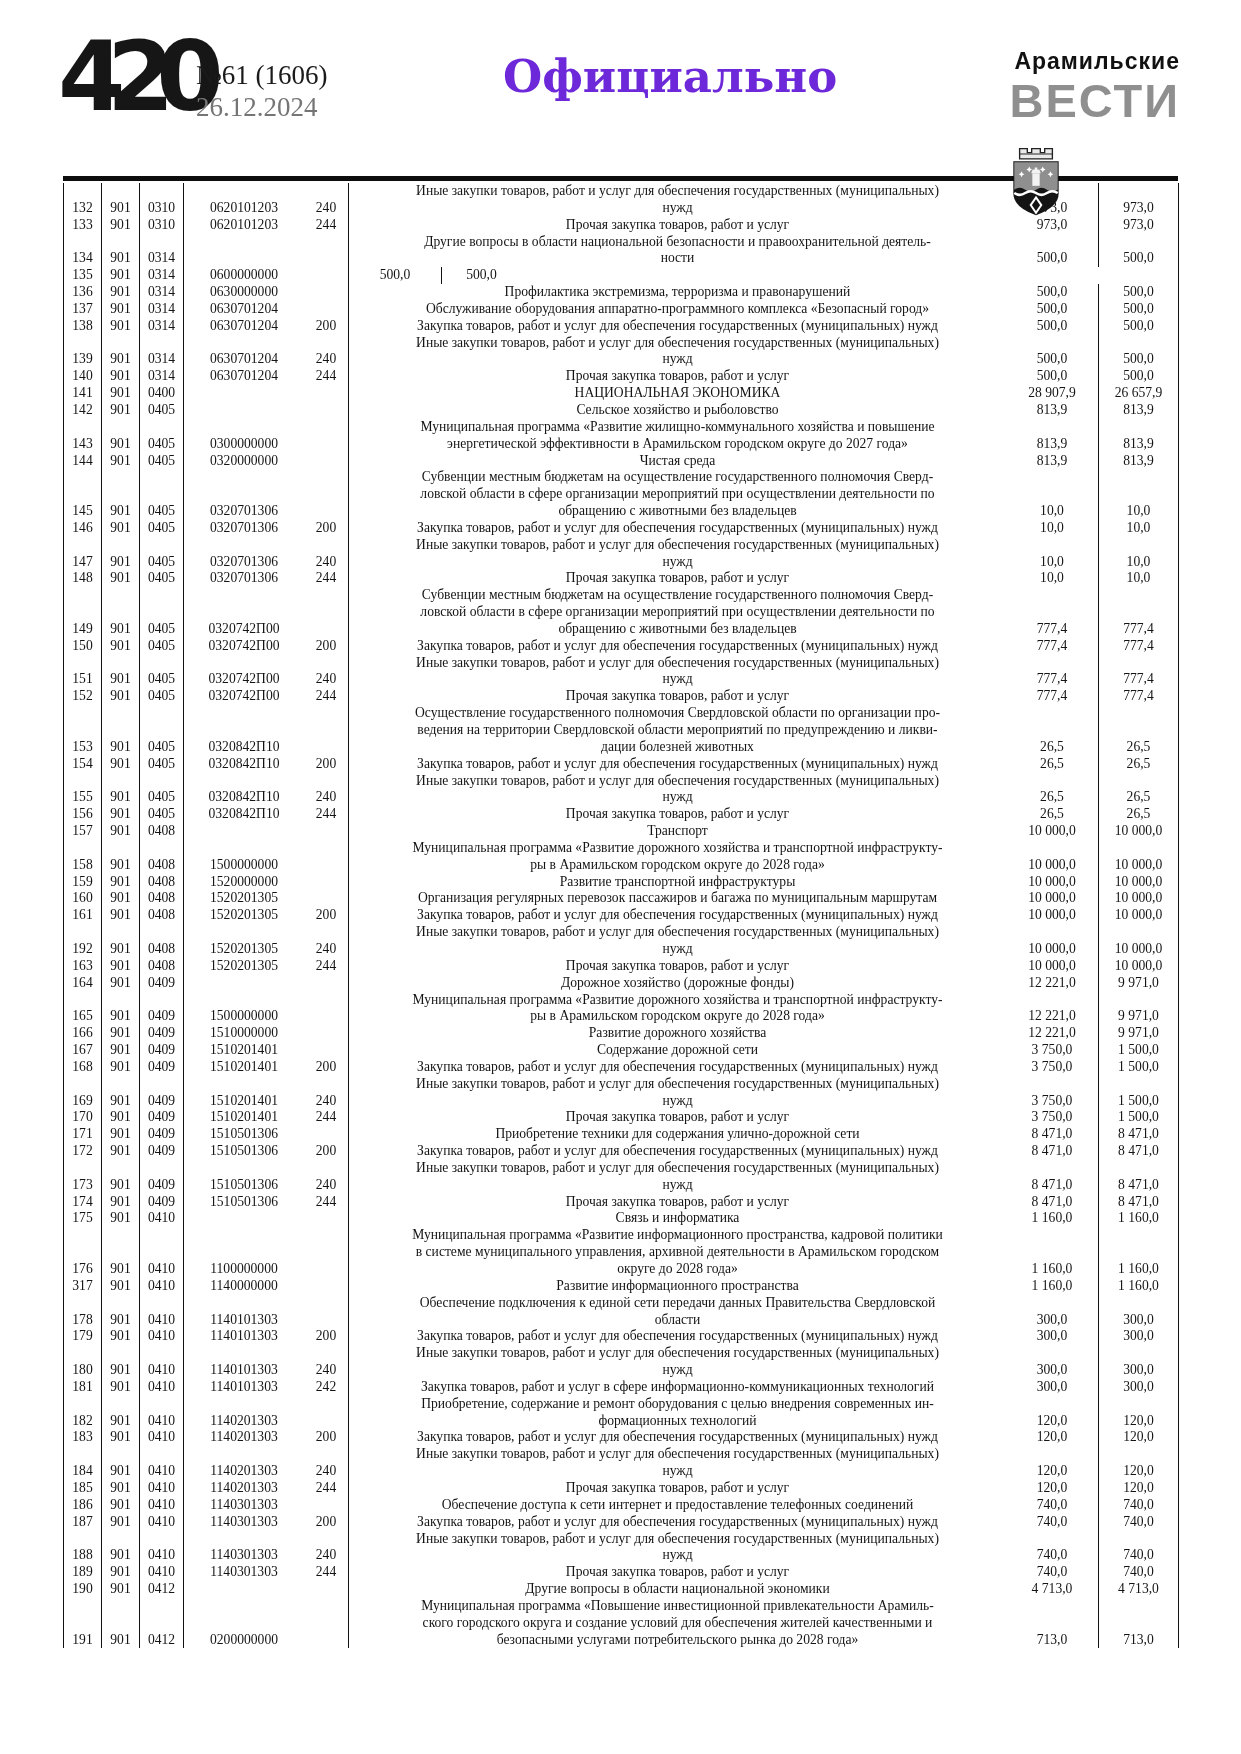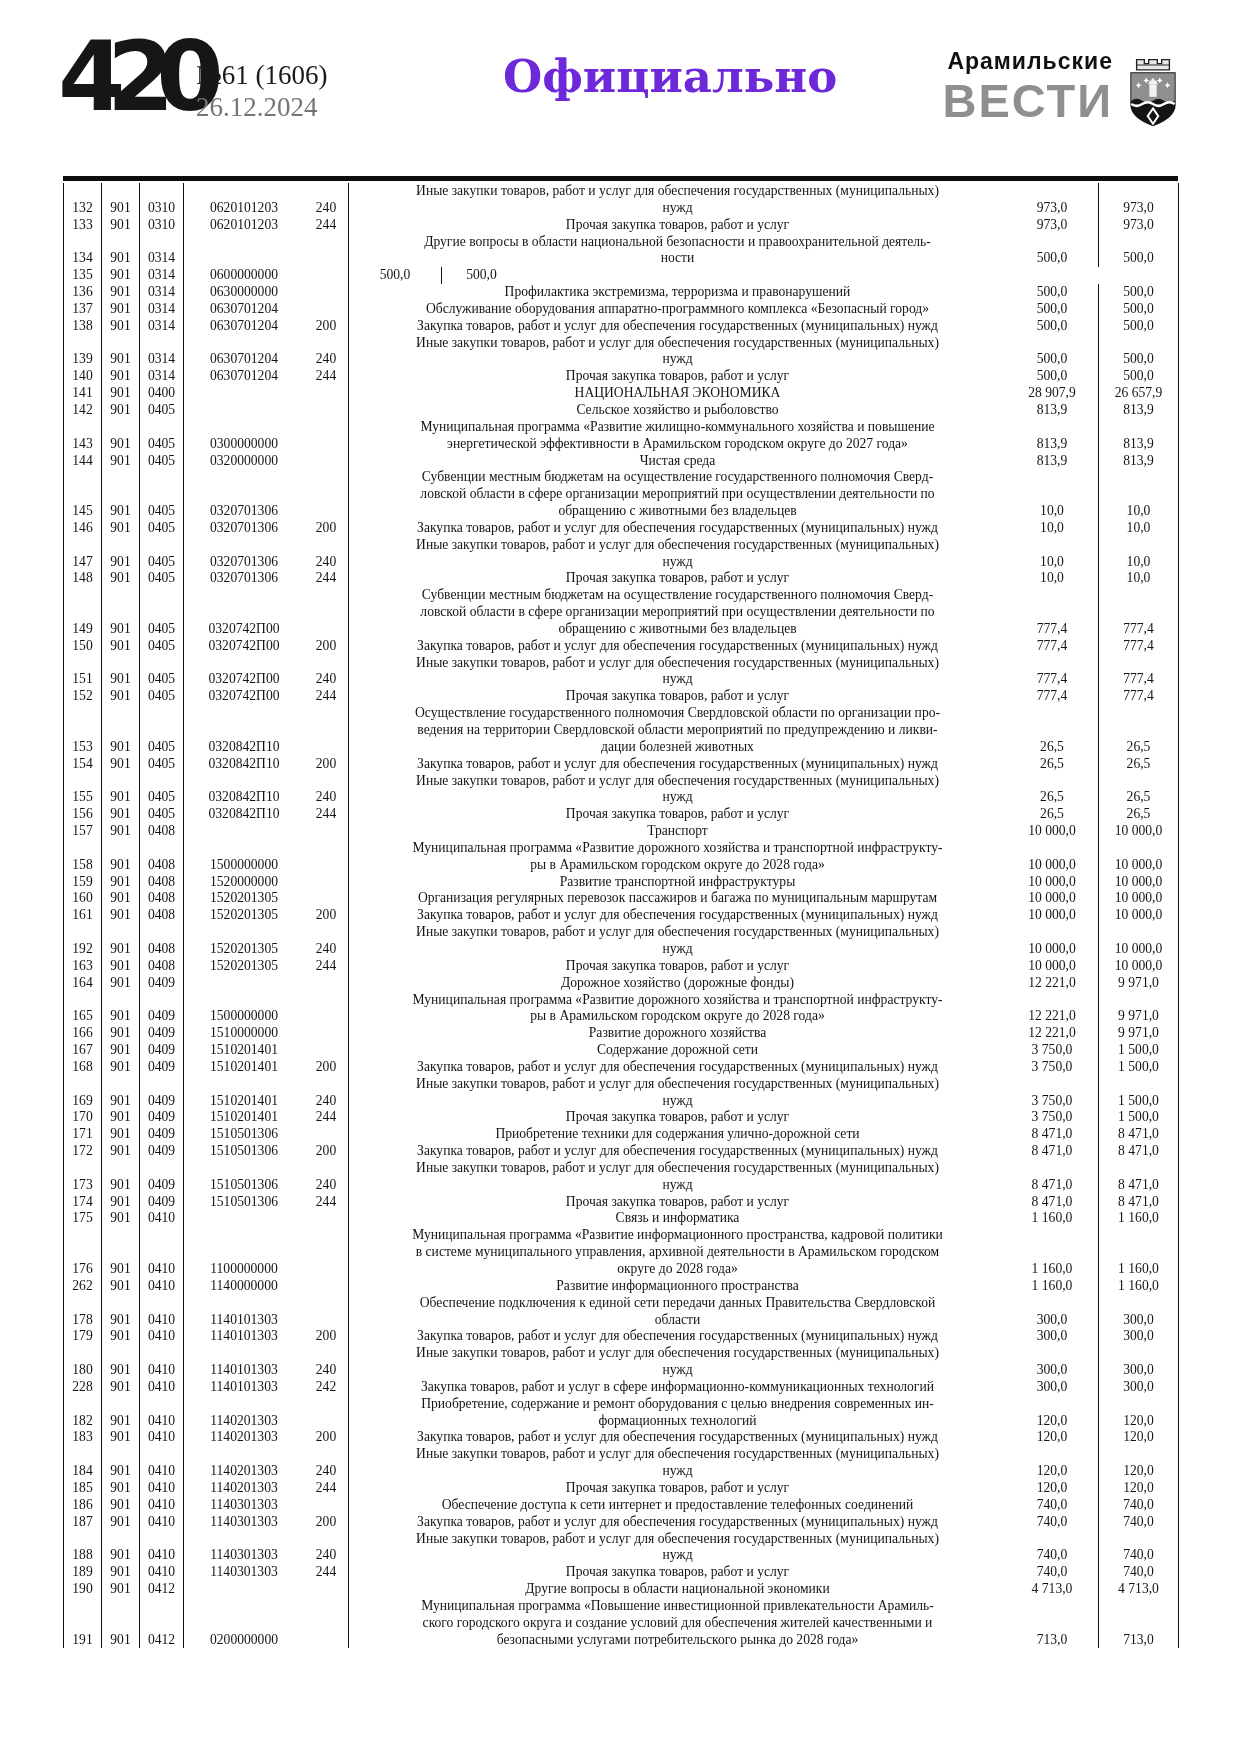--- a/index.html
+++ b/index.html
@@ -10,21 +10,21 @@
   .header{position:relative;height:176px;}
   .page-number{position:absolute;left:58px;top:28px;
     font-family:"DejaVu Sans",sans-serif;font-weight:700;font-size:97px;line-height:1;
     letter-spacing:-0.19em;color:#161616;}
   .issue-block{position:absolute;left:196px;top:60px;font-size:27px;line-height:1.18;}
   .issue-number{color:#1a1a1a;}
   .issue-date{color:#757575;}
   .section-title{position:absolute;left:503px;top:50px;
     font-family:"DejaVu Serif",serif;font-weight:600;
     font-size:45px;color:#6d28d9;}
-  .masthead{position:absolute;right:61px;top:48px;display:flex;align-items:flex-start;gap:13px;}
+  .masthead{position:absolute;right:61px;top:48px;display:flex;align-items:flex-start;gap:13px;flex-direction:column;}
   .masthead-text{text-align:right;font-family:"Liberation Sans",sans-serif;}
   .masthead-top{font-weight:700;font-size:23px;letter-spacing:1px;color:#111;}
   .masthead-bottom{font-weight:700;font-size:47px;line-height:0.95;letter-spacing:2px;color:#8f8f8f;margin-top:4px;}
   .crest{margin-top:8px;}
 
   .rule{height:5px;background:#0d0d0d;margin:0 63px 2px 63px;}
 
   
   .btable{margin-left:63px;width:1114px;
     border-left:1.5px solid #111;border-right:1.5px solid #111;
@@ -552,21 +552,21 @@
       <div class="cell c-sec">0410</div>
       <div class="cell c-art">1100000000</div>
       <div class="cell c-typ"></div>
       <div class="cell c-name">Муниципальная программа «Развитие информационного пространства, кадровой политики
 в системе муниципального управления, архивной деятельности в Арамильском городском
 округе до 2028 года»</div>
       <div class="cell c-a1">1 160,0</div>
       <div class="cell c-a2">1 160,0</div>
     </div>
       <div class="row">
-      <div class="cell c-num">262</div>
+      <div class="cell c-num">317</div>
       <div class="cell c-grbs">901</div>
       <div class="cell c-sec">0410</div>
       <div class="cell c-art">1140000000</div>
       <div class="cell c-typ"></div>
       <div class="cell c-name">Развитие информационного пространства</div>
       <div class="cell c-a1">1 160,0</div>
       <div class="cell c-a2">1 160,0</div>
     </div>
       <div class="row">
       <div class="cell c-num">178</div>
@@ -594,21 +594,21 @@
       <div class="cell c-grbs">901</div>
       <div class="cell c-sec">0410</div>
       <div class="cell c-art">1140101303</div>
       <div class="cell c-typ">240</div>
       <div class="cell c-name">Иные закупки товаров, работ и услуг для обеспечения государственных (муниципальных)
 нужд</div>
       <div class="cell c-a1">300,0</div>
       <div class="cell c-a2">300,0</div>
     </div>
       <div class="row">
-      <div class="cell c-num">228</div>
+      <div class="cell c-num">181</div>
       <div class="cell c-grbs">901</div>
       <div class="cell c-sec">0410</div>
       <div class="cell c-art">1140101303</div>
       <div class="cell c-typ">242</div>
       <div class="cell c-name">Закупка товаров, работ и услуг в сфере информационно-коммуникационных технологий</div>
       <div class="cell c-a1">300,0</div>
       <div class="cell c-a2">300,0</div>
     </div>
       <div class="row">
       <div class="cell c-num">182</div>

